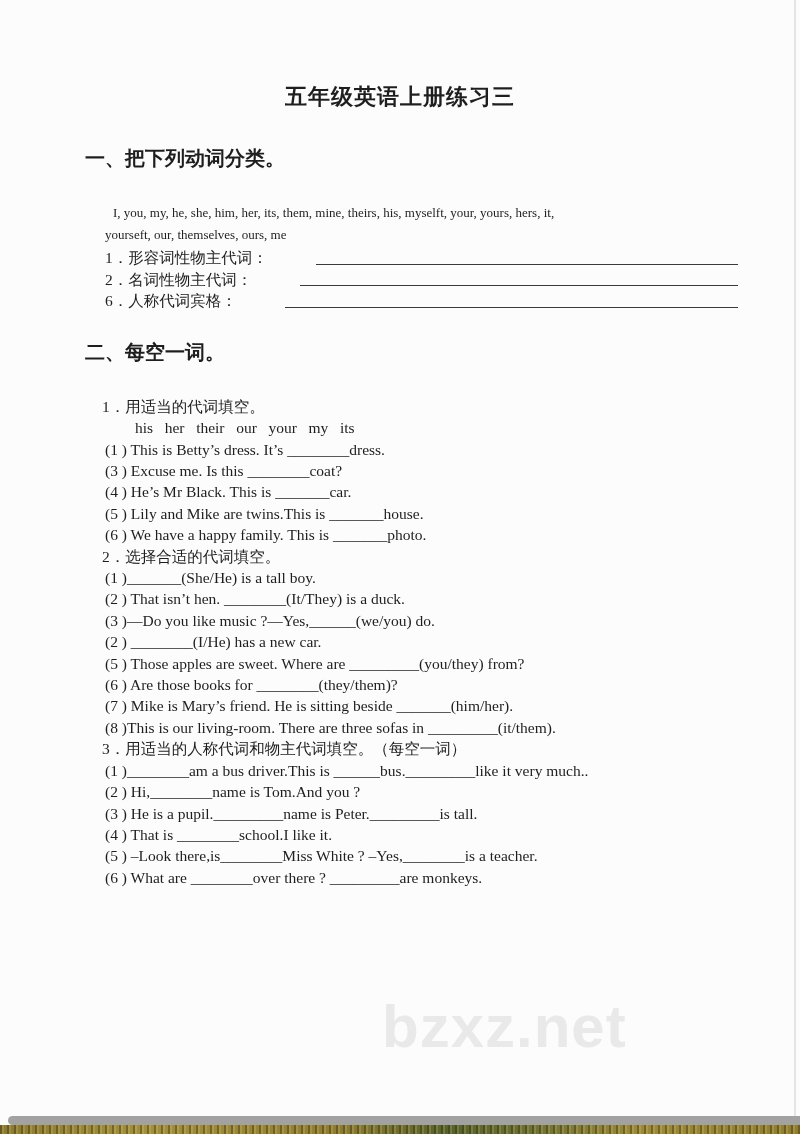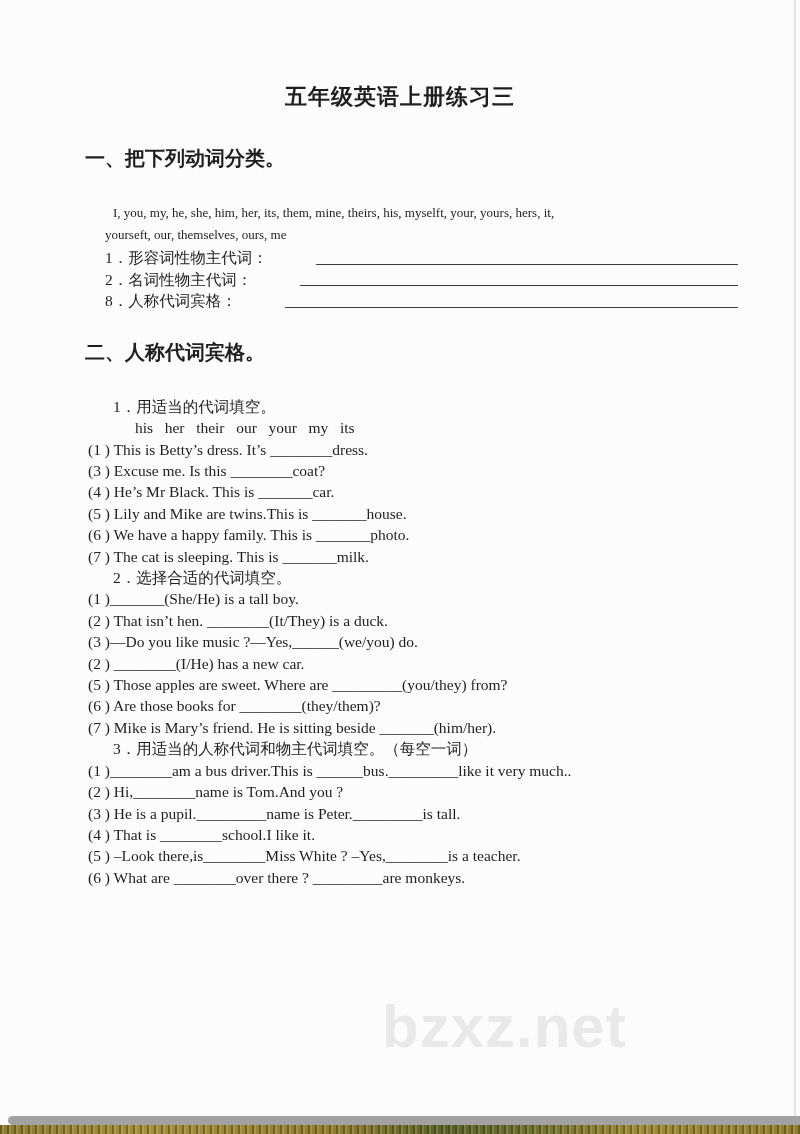--- a/index.html
+++ b/index.html
@@ -30,23 +30,23 @@
 
   .word-list { margin:32px 60px 0 105px; font-size:13px; line-height:21.5px; }
   .word-list .first { text-indent:8px; }
 
   .s1-items { margin:2px 62px 0 105px; font-size:15.5px; }
   .s1-item { display:flex; line-height:21.6px;gap:40px; }
   .s1-item .lbl { white-space:nowrap; }
   .s1-item .fill-line { flex:1; border-bottom:1px solid #3a3a3a; margin:0 0 4px 8px; }
 
   .fill-block { margin:32px 55px 0 85px; font-size:15.5px; line-height:21.4px; }
-  .pt-title { margin-left:28px; }
+  .pt-title { margin-left:17px; }
   .pron-bank { margin-left:50px; white-space:pre; }
-  .q-line { margin-left:3px; white-space:nowrap; }
+  .q-line { margin-left:20px; white-space:nowrap; }
 
   .watermark {
     position:absolute; left:382px; top:992px;
     font-family:Liberation Sans, sans-serif; font-weight:bold;
     font-size:60px; letter-spacing:1px; color:#e9e9e9;
   }
   .right-edge-line {
     position:absolute; right:4px; top:0; width:2px; height:1116px;
     background:#e4e4e4;
   }
@@ -79,45 +79,45 @@
   <div class="s1-items">
     <div class="s1-item">
       <span class="lbl">1．形容词性物主代词：</span>
       <span class="fill-line"></span>
     </div>
     <div class="s1-item">
       <span class="lbl">2．名词性物主代词：</span>
       <span class="fill-line"></span>
     </div>
     <div class="s1-item">
-      <span class="lbl">8．人称代词宾格：</span>
+      <span class="lbl">6．人称代词宾格：</span>
       <span class="fill-line"></span>
     </div>
   </div>
 
-  <div class="sec-heading second heading-font">二、人称代词宾格。</div>
+  <div class="sec-heading second heading-font">二、每空一词。</div>
 
   <div class="fill-block">
     <div class="pt-title">1．用适当的代词填空。</div>
     <div class="pron-bank">his   her   their   our   your   my   its</div>
     <div class="q-line">(1 ) This is Betty’s dress. It’s ________dress.</div>
     <div class="q-line">(3 ) Excuse me. Is this ________coat?</div>
     <div class="q-line">(4 ) He’s Mr Black. This is _______car.</div>
     <div class="q-line">(5 ) Lily and Mike are twins.This is _______house.</div>
     <div class="q-line">(6 ) We have a happy family. This is _______photo.</div>
-    <div class="q-line">(7 ) The cat is sleeping. This is _______milk.</div>
 
     <div class="pt-title">2．选择合适的代词填空。</div>
     <div class="q-line">(1 )_______(She/He) is a tall boy.</div>
     <div class="q-line">(2 ) That isn’t hen. ________(It/They) is a duck.</div>
     <div class="q-line">(3 )—Do you like music ?—Yes,______(we/you) do.</div>
     <div class="q-line">(2 ) ________(I/He) has a new car.</div>
     <div class="q-line">(5 ) Those apples are sweet. Where are _________(you/they) from?</div>
     <div class="q-line">(6 ) Are those books for ________(they/them)?</div>
     <div class="q-line">(7 ) Mike is Mary’s friend. He is sitting beside _______(him/her).</div>
+    <div class="q-line">(8 )This is our living-room. There are three sofas in _________(it/them).</div>
 
     <div class="pt-title">3．用适当的人称代词和物主代词填空。（每空一词）</div>
     <div class="q-line">(1 )________am a bus driver.This is ______bus._________like it very much..</div>
     <div class="q-line">(2 ) Hi,________name is Tom.And you ?</div>
     <div class="q-line">(3 ) He is a pupil._________name is Peter._________is tall.</div>
     <div class="q-line">(4 ) That is ________school.I like it.</div>
     <div class="q-line">(5 ) –Look there,is________Miss White ? –Yes,________is a teacher.</div>
     <div class="q-line">(6 ) What are ________over there ? _________are monkeys.</div>
   </div>
 

